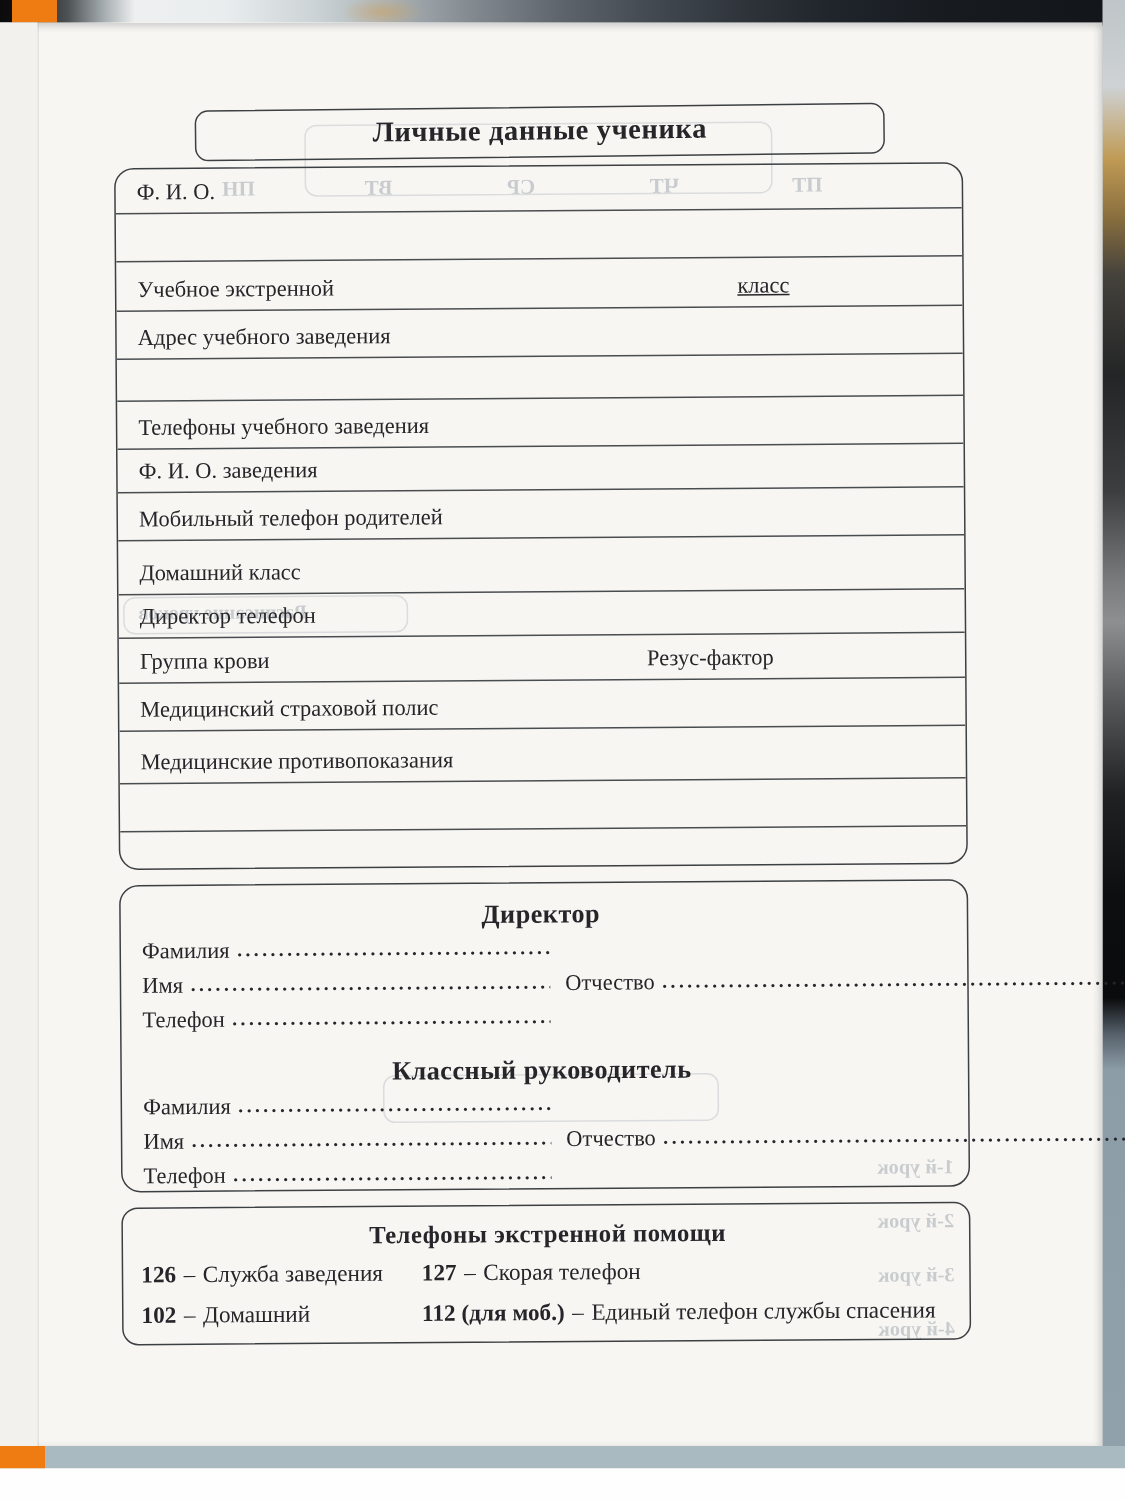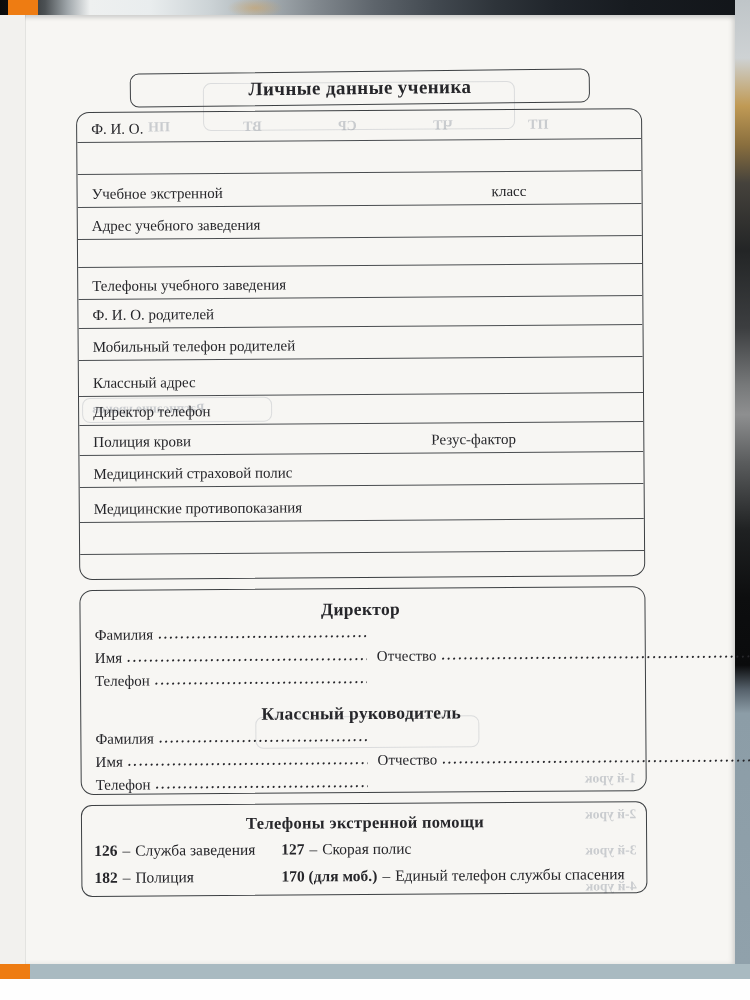--- a/index.html
+++ b/index.html
@@ -114,43 +114,43 @@
         <span class="t">Личные данные ученика</span>
       </div>
 
       <div class="box form-box">
         <div class="frow" style="height:30px;">
           <span class="lab">Ф. И. О.</span>
         </div>
         <div class="frow" style="height:32px;"></div>
         <div class="frow" style="height:33px;">
           <span class="lab">Учебное экстренной</span>
-          <span class="lab2" style="left:414px;">класс</span>
+          <span class="lab2" style="left:414px;text-decoration:underline;">класс</span>
         </div>
         <div class="frow" style="height:32px;">
           <span class="lab">Адрес учебного заведения</span>
         </div>
         <div class="frow" style="height:28px;"></div>
         <div class="frow" style="height:32px;">
           <span class="lab">Телефоны учебного заведения</span>
         </div>
         <div class="frow" style="height:29px;">
-          <span class="lab">Ф. И. О. родителей</span>
+          <span class="lab">Ф. И. О. заведения</span>
         </div>
         <div class="frow" style="height:32px;">
           <span class="lab">Мобильный телефон родителей</span>
         </div>
         <div class="frow" style="height:36px;">
-          <span class="lab">Классный адрес</span>
+          <span class="lab">Домашний класс</span>
         </div>
         <div class="frow" style="height:29px;">
           <span class="lab">Директор телефон</span>
         </div>
         <div class="frow" style="height:30px;">
-          <span class="lab">Полиция крови</span>
+          <span class="lab">Группа крови</span>
           <span class="lab2" style="left:352px;">Резус-фактор</span>
         </div>
         <div class="frow" style="height:32px;">
           <span class="lab">Медицинский страховой полис</span>
         </div>
         <div class="frow" style="height:35px;">
           <span class="lab">Медицинские противопоказания</span>
         </div>
         <div class="frow" style="height:32px;"></div>
         <div class="frow noline" style="height:26px;"></div>
@@ -206,29 +206,29 @@
         </div>
       </div>
 
       <div class="box emergency-box">
         <div class="ehead">Телефоны экстренной помощи</div>
         <div class="erow">
           <span class="ecol1">
             <span class="enum">126</span><span class="edash">–</span><span>Служба заведения</span>
           </span>
           <span class="ecol2">
-            <span class="enum">127</span><span class="edash">–</span><span>Скорая полис</span>
+            <span class="enum">127</span><span class="edash">–</span><span>Скорая телефон</span>
           </span>
         </div>
         <div class="erow">
           <span class="ecol1">
-            <span class="enum">182</span><span class="edash">–</span><span>Полиция</span>
+            <span class="enum">102</span><span class="edash">–</span><span>Домашний</span>
           </span>
           <span class="ecol2">
-            <span class="enum">170 (для моб.)</span><span class="edash">–</span><span>Единый телефон службы спасения</span>
+            <span class="enum">112 (для моб.)</span><span class="edash">–</span><span>Единый телефон службы спасения</span>
           </span>
         </div>
       </div>
 
     </div>
   </div>
 
   <div class="strip-bottom" style="background:#a9bac1;">
     <div class="bottom-orange" style="background:#ee7c12;"></div>
   </div>

